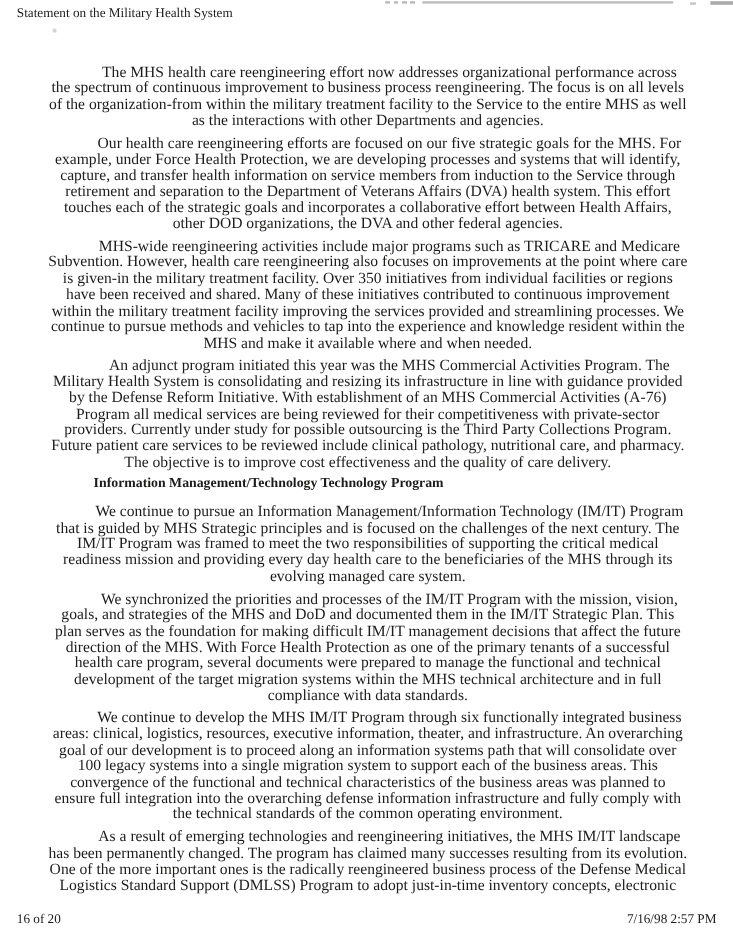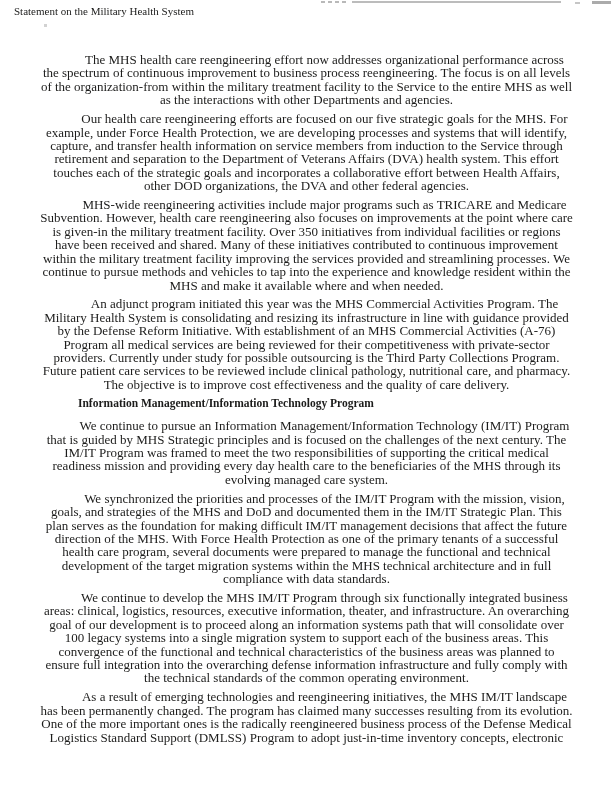--- a/index.html
+++ b/index.html
@@ -77,21 +77,25 @@
 
   <div class="running-header">
     <span>Statement on the Military Health System</span>
   </div>
 
   <div class="content">
     <p>The MHS health care reengineering effort now addresses organizational performance across the spectrum of continuous improvement to business process reengineering. The focus is on all levels of the organization-from within the military treatment facility to the Service to the entire MHS as well as the interactions with other Departments and agencies.</p>
     <p>Our health care reengineering efforts are focused on our five strategic goals for the MHS. For example, under Force Health Protection, we are developing processes and systems that will identify, capture, and transfer health information on service members from induction to the Service through retirement and separation to the Department of Veterans Affairs (DVA) health system. This effort touches each of the strategic goals and incorporates a collaborative effort between Health Affairs, other DOD organizations, the DVA and other federal agencies.</p>
     <p>MHS-wide reengineering activities include major programs such as TRICARE and Medicare Subvention. However, health care reengineering also focuses on improvements at the point where care is given-in the military treatment facility. Over 350 initiatives from individual facilities or regions have been received and shared. Many of these initiatives contributed to continuous improvement within the military treatment facility improving the services provided and streamlining processes. We continue to pursue methods and vehicles to tap into the experience and knowledge resident within the MHS and make it available where and when needed.</p>
     <p>An adjunct program initiated this year was the MHS Commercial Activities Program. The Military Health System is consolidating and resizing its infrastructure in line with guidance provided by the Defense Reform Initiative. With establishment of an MHS Commercial Activities (A-76) Program all medical services are being reviewed for their competitiveness with private-sector providers. Currently under study for possible outsourcing is the Third Party Collections Program. Future patient care services to be reviewed include clinical pathology, nutritional care, and pharmacy. The objective is to improve cost effectiveness and the quality of care delivery.</p>
-    <h2>Information Management/Information Technology Program</h2>
+    <h2>Information Management/Technology Technology Program</h2>
     <p>We continue to pursue an Information Management/Information Technology (IM/IT) Program that is guided by MHS Strategic principles and is focused on the challenges of the next century. The IM/IT Program was framed to meet the two responsibilities of supporting the critical medical readiness mission and providing every day health care to the beneficiaries of the MHS through its evolving managed care system.</p>
     <p>We synchronized the priorities and processes of the IM/IT Program with the mission, vision, goals, and strategies of the MHS and DoD and documented them in the IM/IT Strategic Plan. This plan serves as the foundation for making difficult IM/IT management decisions that affect the future direction of the MHS. With Force Health Protection as one of the primary tenants of a successful health care program, several documents were prepared to manage the functional and technical development of the target migration systems within the MHS technical architecture and in full compliance with data standards.</p>
     <p>We continue to develop the MHS IM/IT Program through six functionally integrated business areas: clinical, logistics, resources, executive information, theater, and infrastructure. An overarching goal of our development is to proceed along an information systems path that will consolidate over 100 legacy systems into a single migration system to support each of the business areas. This convergence of the functional and technical characteristics of the business areas was planned to ensure full integration into the overarching defense information infrastructure and fully comply with the technical standards of the common operating environment.</p>
     <p>As a result of emerging technologies and reengineering initiatives, the MHS IM/IT landscape has been permanently changed. The program has claimed many successes resulting from its evolution. One of the more important ones is the radically reengineered business process of the Defense Medical Logistics Standard Support (DMLSS) Program to adopt just-in-time inventory concepts, electronic</p>
   </div>
 
+  <div class="running-footer">
+    <span>16 of 20</span>
+    <span>7/16/98 2:57 PM</span>
+  </div>
 
 </div>
 
 </body></html>

